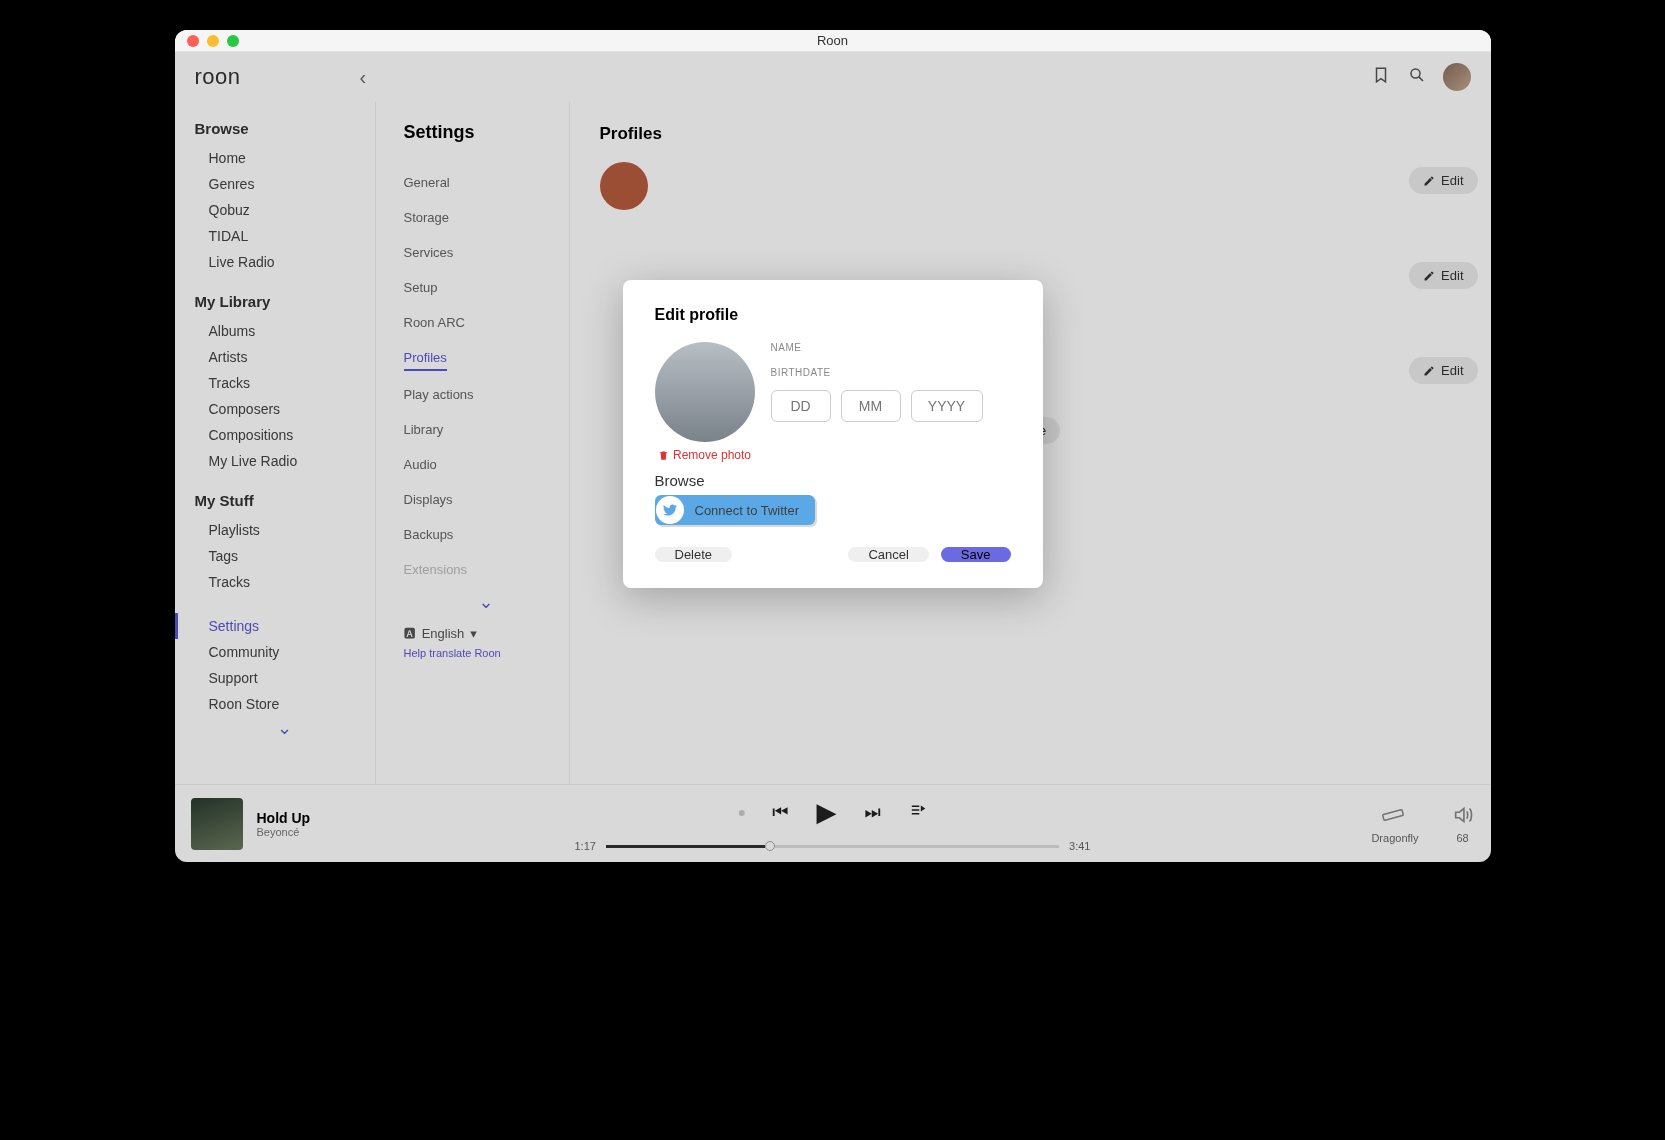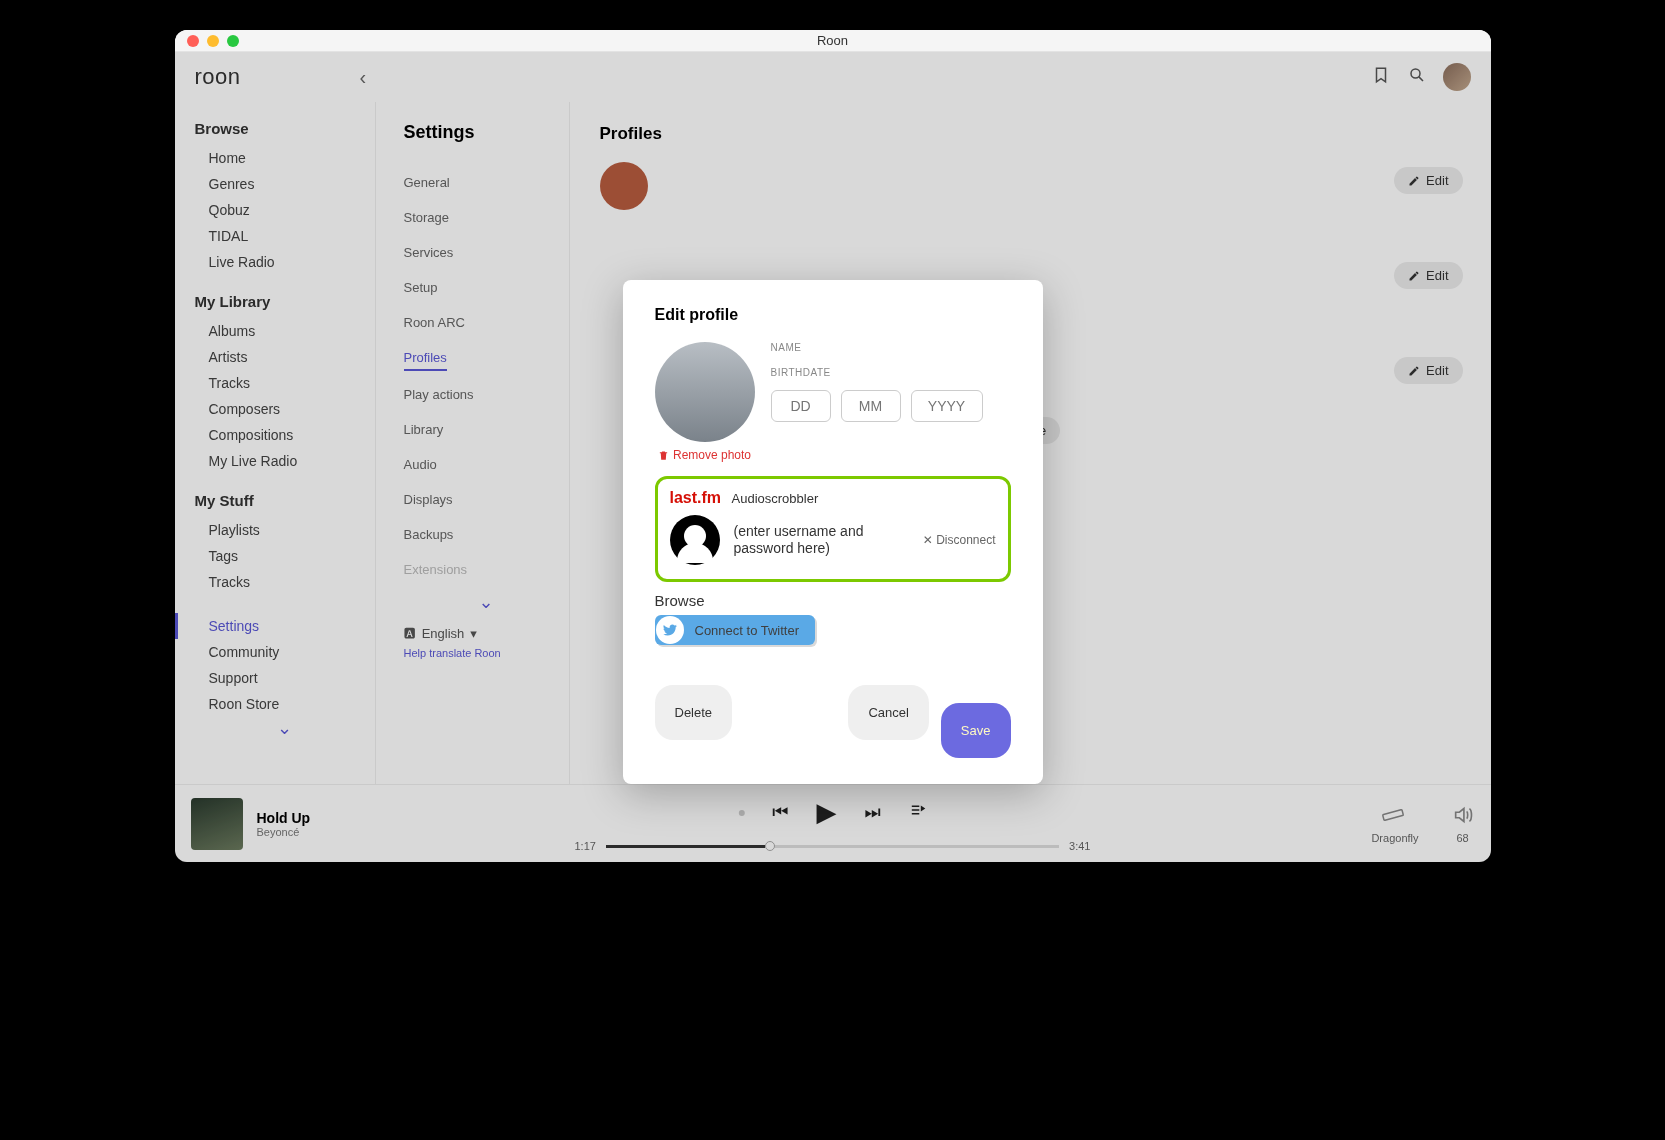--- a/index.html
+++ b/index.html
@@ -26,21 +26,21 @@
 .sidebar1 .more { text-align:center; color:#5a58d6; font-size:18px; }
 .sidebar2 { width:195px; border-left:1px solid #eee; border-right:1px solid #eee; padding:20px 0 0 28px; position:relative; }
 .sidebar2 h2 { font-size:18px; font-weight:600; margin-bottom:22px; }
 .sidebar2 .sitem { padding:10px 0; color:#666; font-size:13px; cursor:pointer; }
 .sidebar2 .sitem.active { color:#5a58d6; border-bottom:2px solid #5a58d6; display:inline-block; padding-bottom:4px; margin-bottom:6px; }
 .sidebar2 .lang { margin-top:12px; font-size:13px; color:#555; display:flex; align-items:center; gap:6px; }
 .sidebar2 .transl { font-size:11px; color:#5a58d6; margin-top:6px; }
 .sidebar2 .more2 { text-align:center; color:#5a58d6; font-size:18px; margin-top:4px; }
 .main { flex:1; padding:22px 30px; position:relative; }
 .main h2 { font-size:17px; font-weight:600; }
-.editbtn { position:absolute; right:28px; background:#ececec; border:none; border-radius:16px; padding:6px 14px; font-size:13px; color:#333; display:flex; align-items:center; gap:6px; cursor:pointer; }
+.editbtn { position:absolute; right:13px; background:#ececec; border:none; border-radius:16px; padding:6px 14px; font-size:13px; color:#333; display:flex; align-items:center; gap:6px; cursor:pointer; }
 .editbtn svg{width:12px;height:12px;}
 .addprof { background:#ececec; border:none; border-radius:16px; padding:6px 14px; font-size:13px; color:#333; position:absolute; top:315px; left:390px; }
 .circ { width:48px; height:48px; border-radius:50%; background:#b85c3f; position:absolute; top:60px; left:30px; }
 .player { height:78px; border-top:1px solid #eee; display:flex; align-items:center; padding:0 16px; position:relative; }
 .cover { width:52px; height:52px; border-radius:4px; background:linear-gradient(160deg,#2a3a2e,#6b7a5e); margin-right:14px; }
 .trk-title{font-size:14px;font-weight:600;} .trk-art{font-size:11px;color:#777;}
 .pctl { position:absolute; left:50%; transform:translateX(-50%); display:flex; align-items:center; gap:28px; top:12px; }
 .pctl .btn{font-size:18px;color:#222;cursor:pointer;}
 .pctl .play{font-size:26px;}
 .dot{width:6px;height:6px;border-radius:50%;background:#ccc;}
@@ -71,23 +71,23 @@
 .lfr .av{ width:50px; height:50px; border-radius:50%; background:#000; position:relative; }
 .lfr .av::after{ content:""; position:absolute; width:22px; height:22px; border-radius:50%; background:#fff; top:10px; left:14px; }
 .lfr .av::before{ content:""; position:absolute; width:36px; height:20px; border-radius:18px 18px 0 0; background:#fff; bottom:2px; left:7px; }
 .lfr .txt{ flex:1; font-size:14px; color:#333; line-height:1.25; }
 .lfr .disc{ font-size:12px; color:#666; cursor:pointer; }
 .twsec{ margin-top:10px; font-size:15px; color:#333; }
 .twbtn{ margin-top:6px; background:#5aa9e6; color:#404040; border:none; border-radius:6px; padding:0 16px 0 0; font-size:13px; display:flex; align-items:center; gap:10px; cursor:pointer; box-shadow:2px 2px 0 rgba(0,0,0,.15); height:30px; }
 .twbtn .c{ width:28px; height:28px; border-radius:50%; background:#fff; color:#5aa9e6; display:flex; align-items:center; justify-content:center; font-size:16px; margin:1px; }
 .mactions{ display:flex; gap:12px; margin-top:22px; align-items:center; }
 .mactions .sp{flex:1;}
-.mbtn{ border:none; border-radius:18px; padding:20px 20px; font-size:13px; cursor:pointer; }
+.mbtn{ border:none; border-radius:18px; padding:0 20px; font-size:13px; cursor:pointer; }
 .mbtn.grey{ background:#efefef; color:#333; }
-.mbtn.prim{ background:#6c6ae0; color:#fef9c3;margin-top:36px; }
+.mbtn.prim{ background:#6c6ae0; color:#000000; }
 </style>
 </head>
 <body>
 
 <div class="outer">
   <div class="titlebar">
     <div class="lights">
       <div class="light red"></div>
       <div class="light yel"></div>
       <div class="light grn"></div>
@@ -257,34 +257,20 @@
           <div style="height:10px"></div>
           <div class="lbl">BIRTHDATE</div>
           <div class="brow">
             <input class="inp" placeholder="DD" style="">
             <input class="inp" placeholder="MM" style="">
             <input class="inp yy" placeholder="YYYY" style="">
           </div>
         </div>
       </div>
 
-      <div class="lastfm-box">
-        <span class="lastfm-logo">
-          <span>last.fm</span>
-          <span class="sub">Audioscrobbler</span>
-        </span>
-        <div class="lfr">
-          <div class="av"></div>
-          <div class="txt">(enter username and password here)</div>
-          <div class="disc">
-            <span>✕</span>
-            <span>Disconnect</span>
-          </div>
-        </div>
-      </div>
 
       <div class="twsec">
         <div>Browse</div>
         <button class="twbtn">
           <span class="c">
             <svg width="16" height="16" viewBox="0 0 24 24" fill="#5aa9e6">
                 <path d="M22 5.8c-.8.4-1.6.6-2.5.7.9-.5 1.6-1.4 1.9-2.4-.8.5-1.8.9-2.7 1.1C17.9 4.3 16.8 3.8 15.6 3.8c-2.3 0-4.2 1.9-4.2 4.2 0 .3 0 .6.1.9C8 8.7 4.9 7 2.8 4.4c-.4.6-.6 1.4-.6 2.2 0 1.5.7 2.8 1.9 3.5-.7 0-1.4-.2-1.9-.5v.1c0 2 1.4 3.7 3.4 4.1-.4.1-.7.1-1.1.1-.3 0-.5 0-.8-.1.5 1.7 2.1 2.9 4 2.9-1.5 1.1-3.3 1.8-5.3 1.8H2c1.9 1.2 4.1 1.9 6.5 1.9 7.8 0 12-6.4 12-12v-.5c.8-.6 1.5-1.3 2.1-2.2z"></path>
               </svg>
           </span>
           <span>Connect to Twitter</span>

